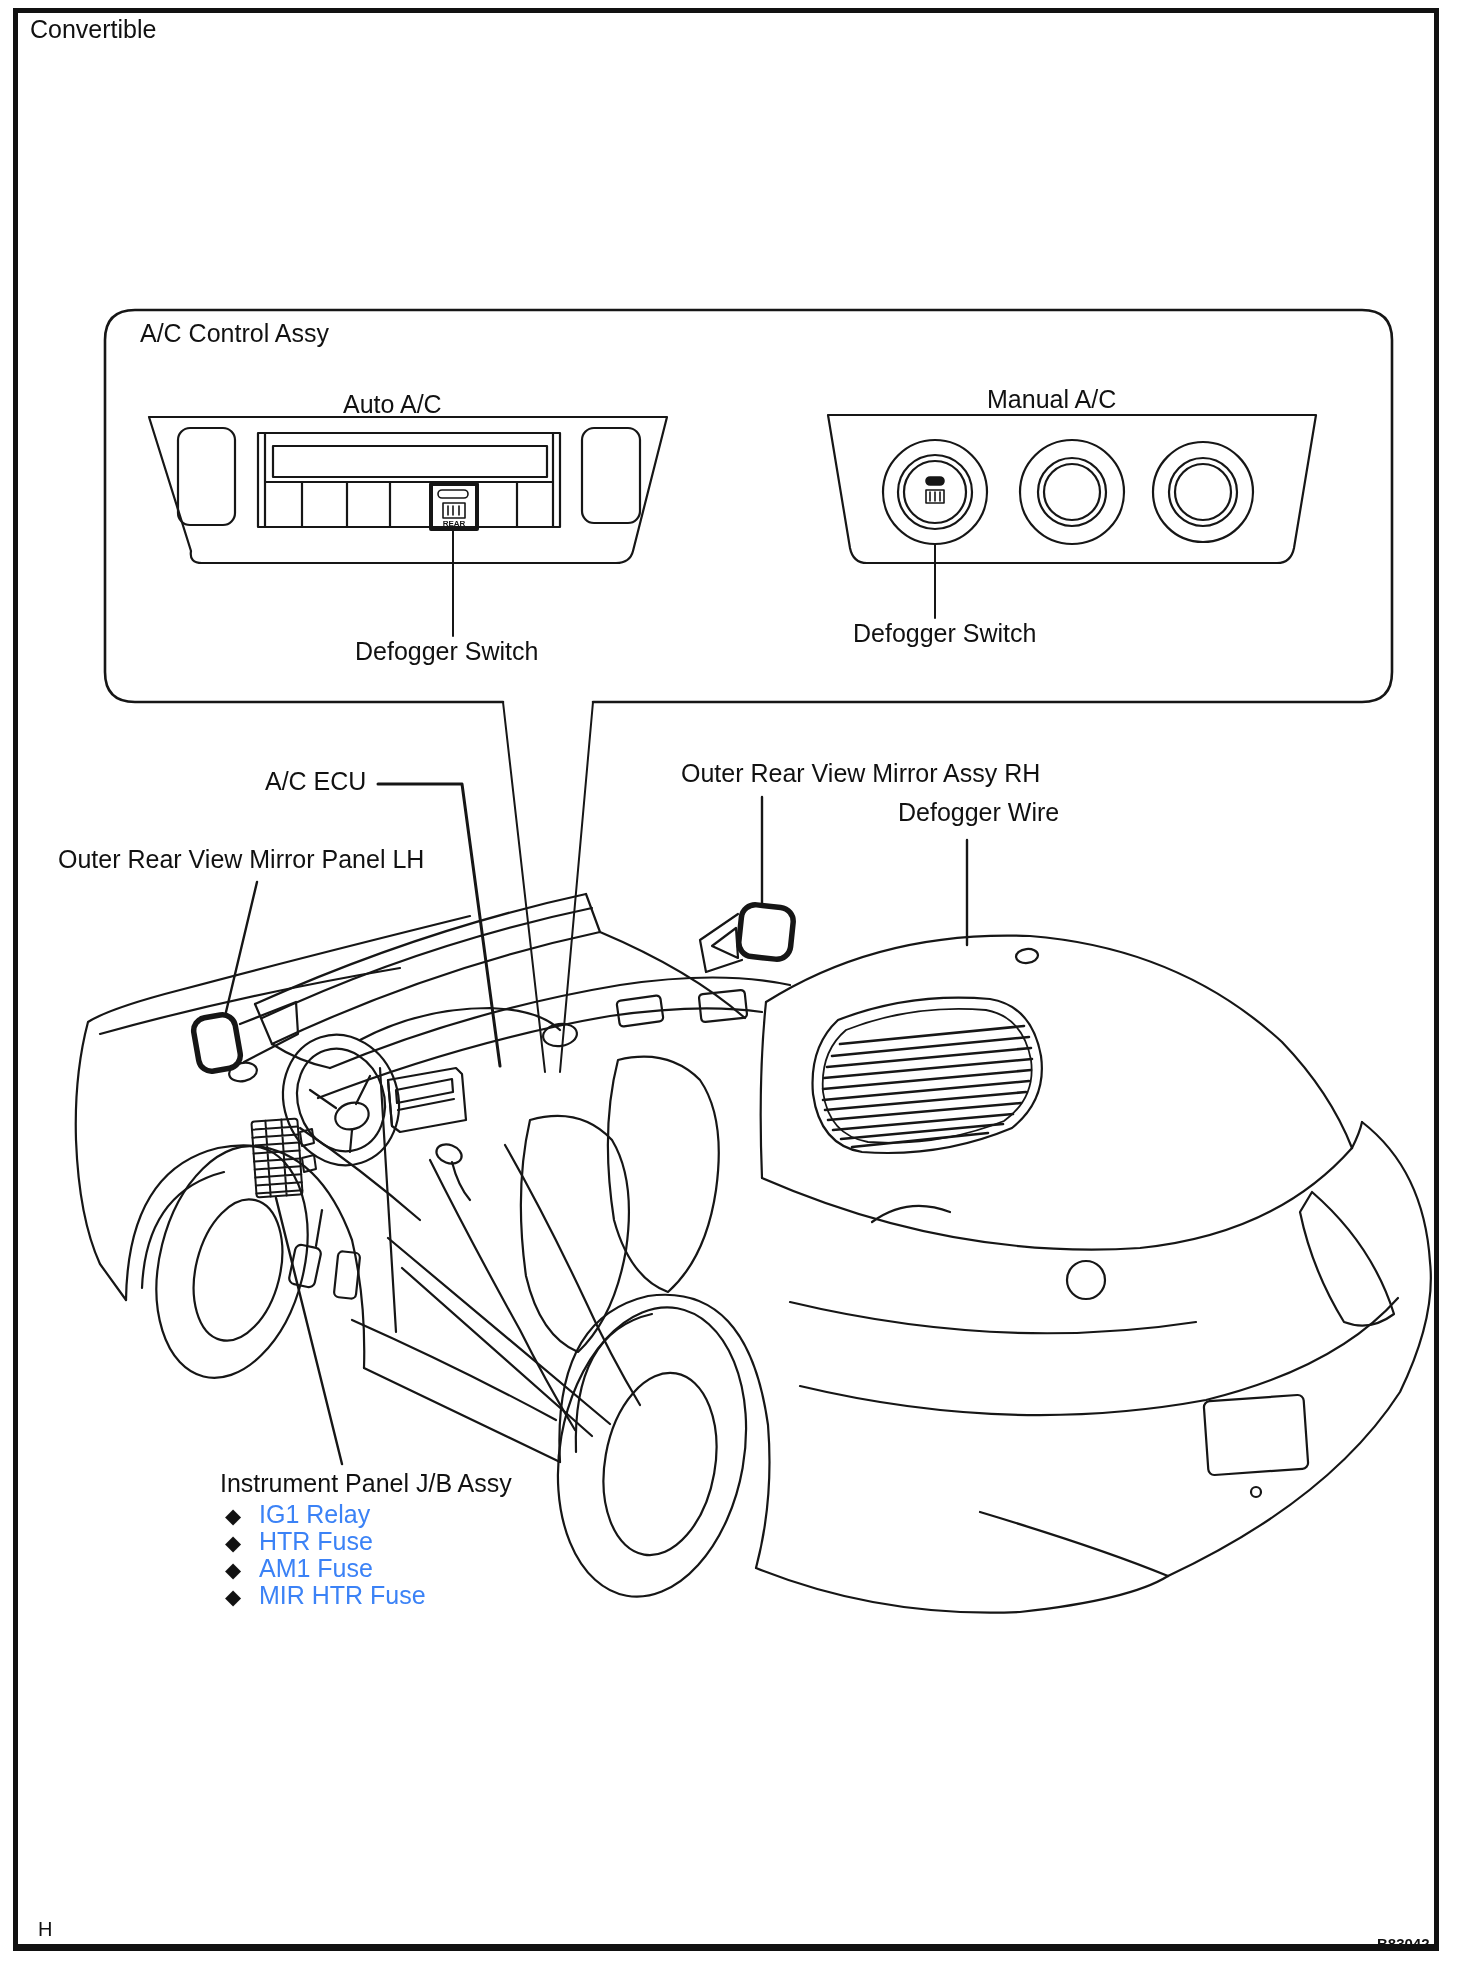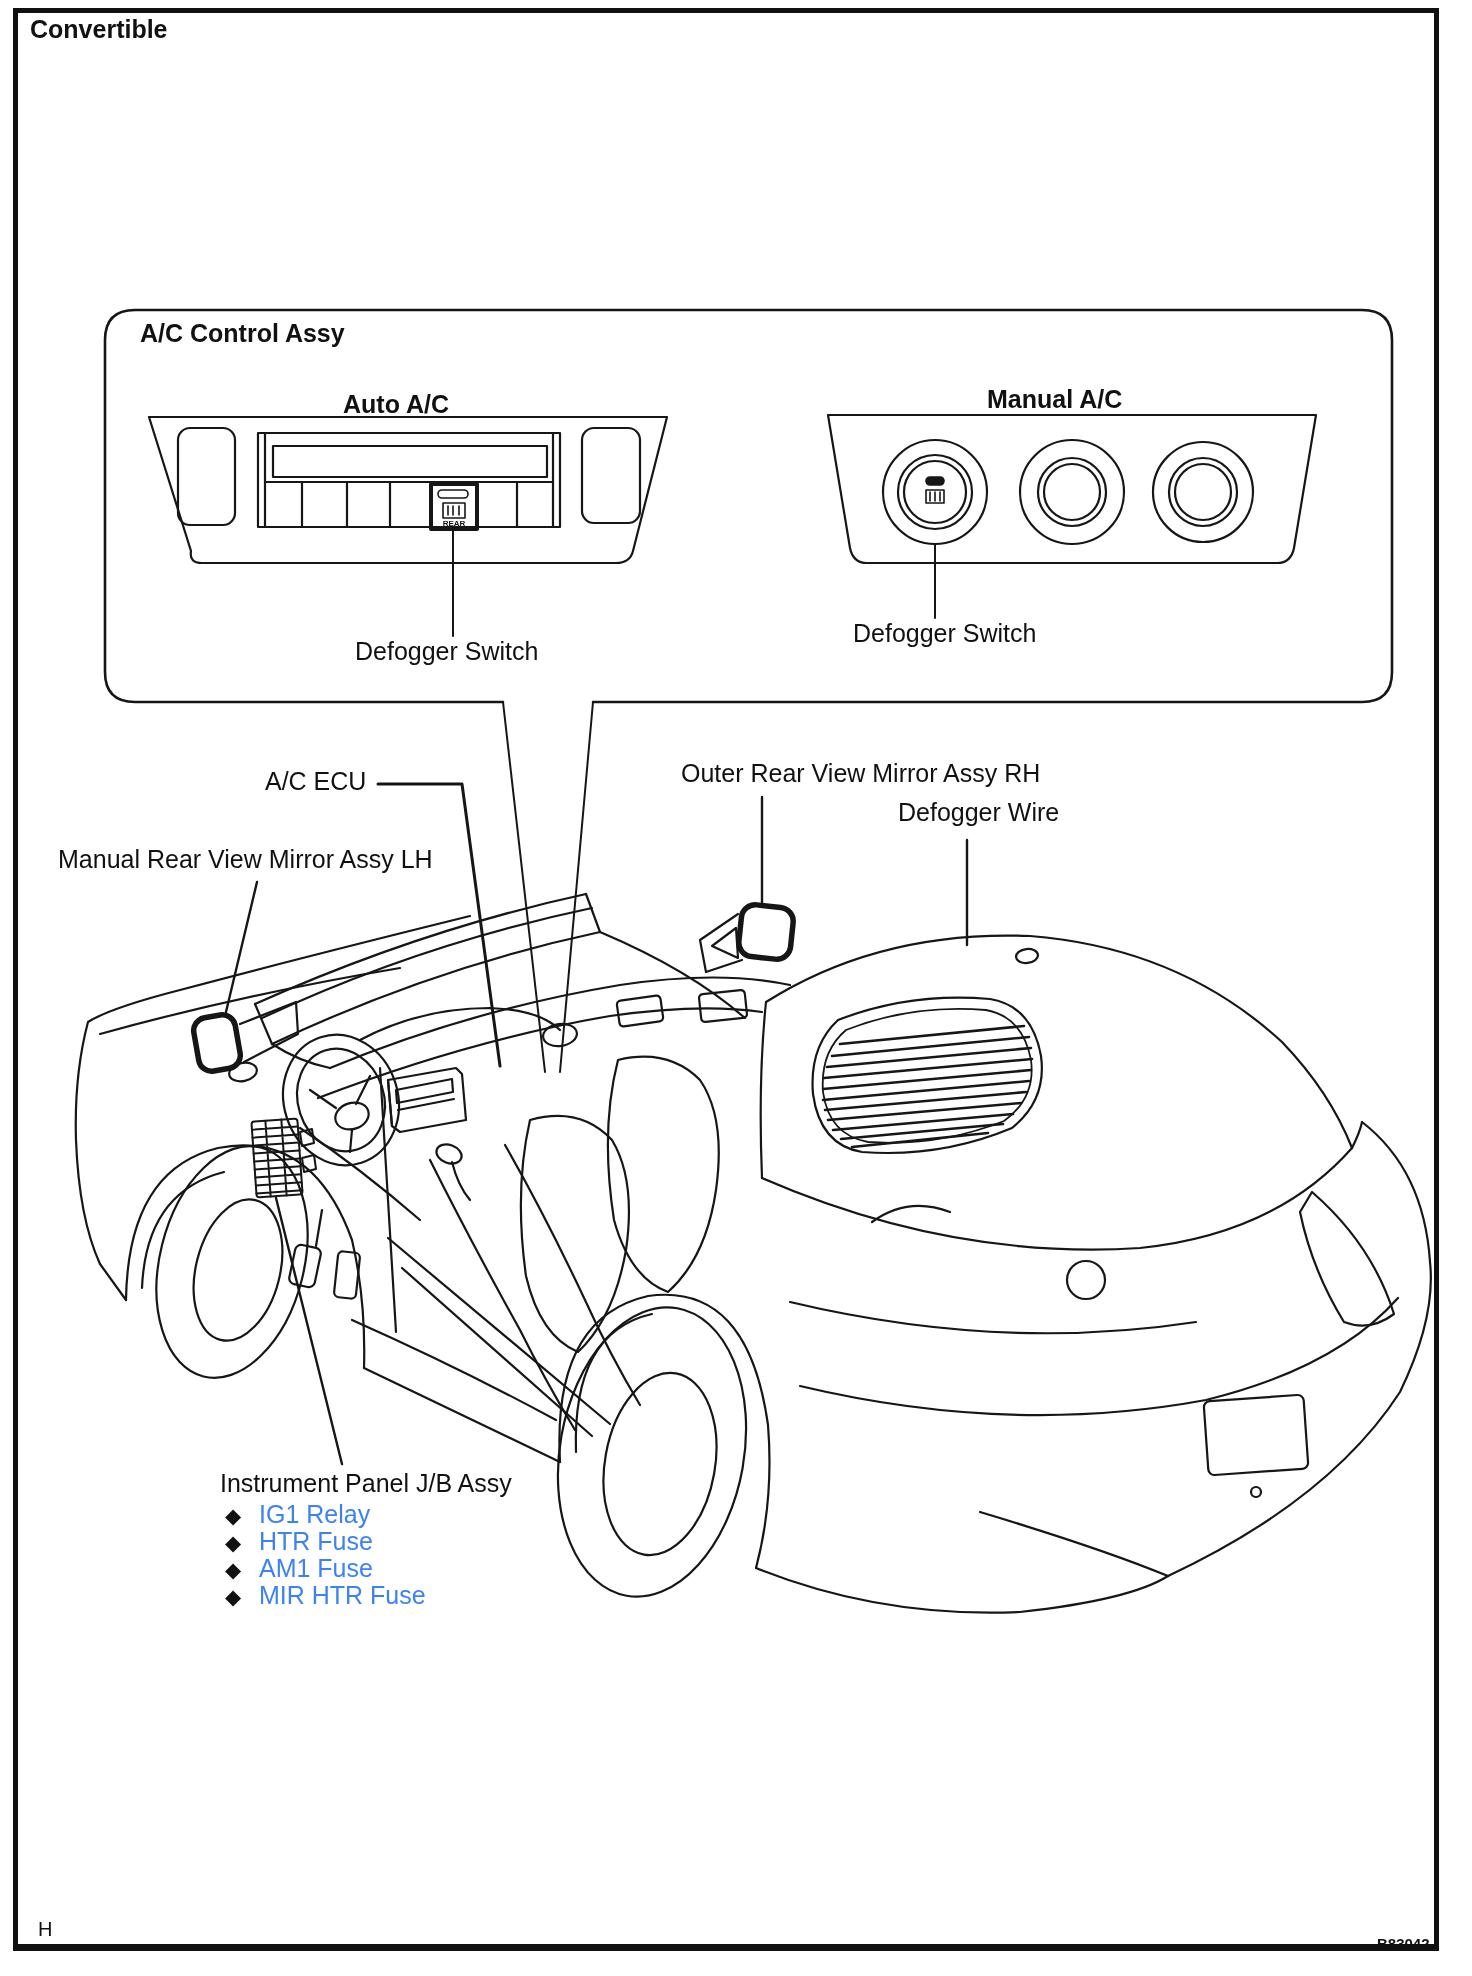--- a/index.html
+++ b/index.html
@@ -1,21 +1,21 @@
 <!DOCTYPE html>
 <html><head>
 <meta charset="utf-8">
 <style>
   html,body{margin:0;padding:0;background:#ffffff;}
   #page{position:relative;width:1472px;height:1976px;background:#ffffff;overflow:hidden;
         font-family:"Liberation Sans",sans-serif;color:#111;}
   #frame{position:absolute;left:13px;top:8px;width:1426px;height:1943px;
          border:5px solid #111;border-bottom-width:7px;box-sizing:border-box;}
   .lbl{position:absolute;font-size:25px;line-height:1.1;white-space:nowrap;color:#111;}
-  .lbl.b{font-weight:bold;}
+  .lbl.b{font-weight:normal;}
   .lbl.small{font-size:20px;}
   .lbl.tiny{font-size:15px;}
   #artwork{position:absolute;left:0;top:0;width:1472px;height:1976px;}
   #jb-list{position:absolute;left:225px;top:1500px;}
   .jb-row{display:flex;align-items:baseline;height:27px;}
   .jb-bullet{font-size:21px;width:34px;color:#111;}
   .jb-item{font-size:25px;color:#3b82f6;}
   svg *{vector-effect:none;}
 </style>
 </head>
@@ -223,21 +223,21 @@
   <div class="lbl" style="left:355px;top:638px;">Defogger Switch</div>
 
   <div class="lbl" style="left:853px;top:620px;">Defogger Switch</div>
 
   <div class="lbl" style="left:265px;top:768px;">A/C ECU</div>
 
   <div class="lbl" style="left:648px;top:760px;margin-left:33px;">Outer Rear View Mirror Assy RH</div>
 
   <div class="lbl" style="left:898px;top:799px;">Defogger Wire</div>
 
-  <div class="lbl" style="left:58px;top:846px;">Manual Rear View Mirror Assy LH</div>
+  <div class="lbl" style="left:58px;top:846px;">Outer Rear View Mirror Panel LH</div>
 
   <div class="lbl" style="left:220px;top:1470px;text-align:center;">Instrument Panel J/B Assy</div>
 
   <div id="jb-list">
     <div class="jb-row">
       <span class="jb-bullet">◆</span>
       <span class="jb-item">IG1 Relay</span>
     </div>
     <div class="jb-row">
       <span class="jb-bullet">◆</span>

